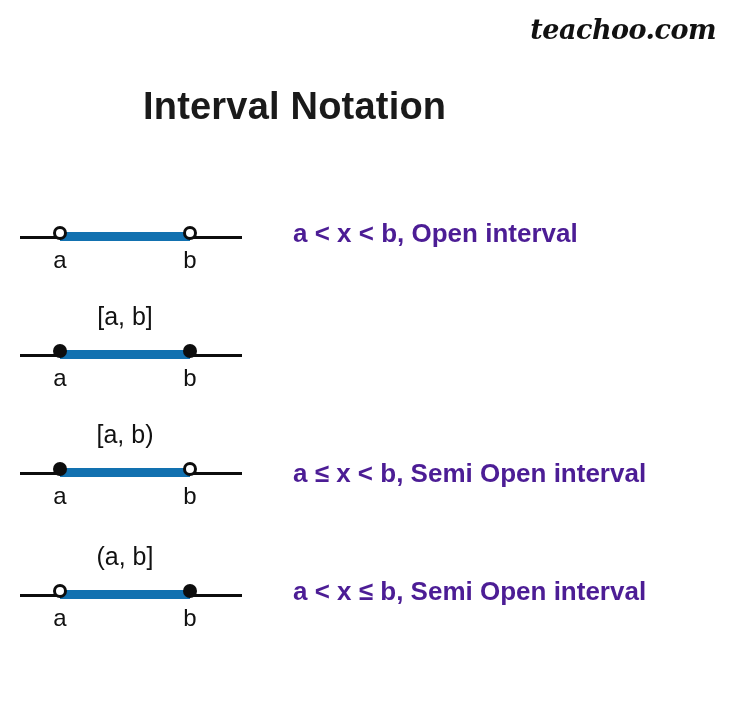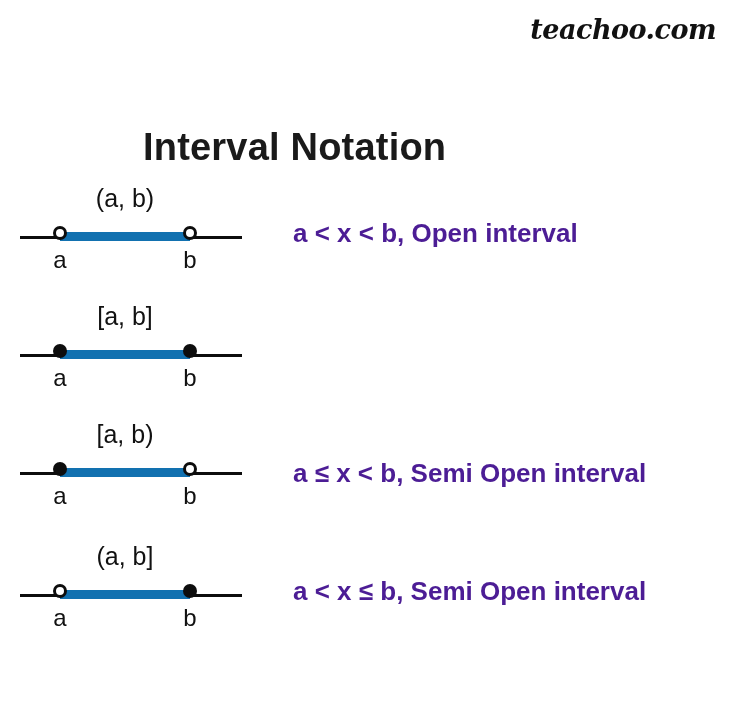--- a/index.html
+++ b/index.html
@@ -34,21 +34,20 @@
   #page-title {
     position: absolute;
     left: 143px;
     top: 85px;
     font-family: "Liberation Sans", sans-serif;
     font-weight: 700;
     font-size: 38px;
     letter-spacing: 0.2px;
     color: #1a1a1a;
     white-space: nowrap;
-    margin-top: 41px;
   }
 
   
   #rows {
     position: absolute;
     left: 0;
     top: 178px;
     width: 742px;
   }
   .interval-row {
@@ -154,21 +153,20 @@
 <div id="page-title">Interval Notation</div>
 
 <div id="rows">
 
   <div class="interval-row r0">
     <div class="numberline">
       <div class="axis"></div>
       <div class="segment"></div>
       <div class="endpoint left open"></div>
       <div class="endpoint right open"></div>
-      <div class="interval-label">(a, b)</div>
       <div class="tick-label a">a</div>
       <div class="tick-label b">b</div>
     </div>
     <div class="description">a &lt; x &lt; b, Open interval</div>
   </div>
 
   <div class="interval-row r1">
     <div class="numberline">
       <div class="axis"></div>
       <div class="segment"></div>

